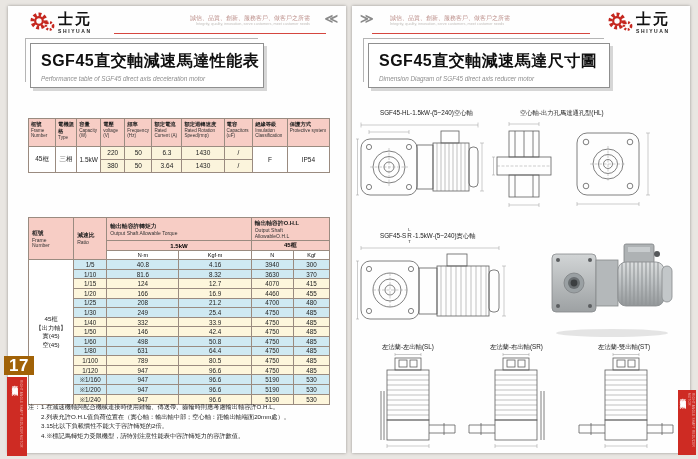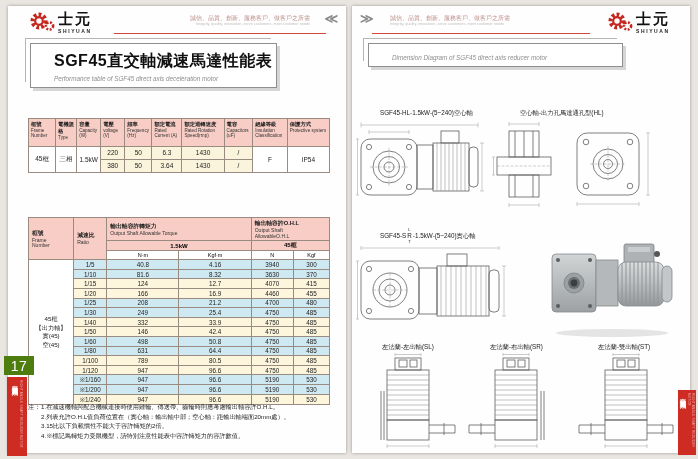--- a/index.html
+++ b/index.html
@@ -20,21 +20,21 @@
   .slogan-cn{font-size:6px;color:#bb8d88}
   .slogan-en{font-size:3.8px;color:#c4c0bd}
   .chev{position:absolute;top:5px;font-size:13px;color:#8a8a8a;font-weight:bold}
   .page-left .chev{right:8px}
   .page-right .chev{left:8px}
   .redline{position:absolute;top:27px;height:1px;background:#d5463f}
   .page-left .redline{left:106px;right:20px}
   .page-right .redline{left:20px;width:218px}
 
   
-  .title-box{position:absolute;top:37px;border:1px solid #8f8f8f;background:#fff;padding:7px 10px 5px 23px;box-shadow:3px 3px 0 rgba(110,110,110,.28)}
+  .title-box{position:absolute;top:37px;border:1px solid #8f8f8f;background:#fff;padding:7px 10px 5px 10px;box-shadow:3px 3px 0 rgba(110,110,110,.28)}
   .page-left .title-box{left:22px;width:212px}
   .page-right .title-box{left:16px;width:220px}
   .title-box:before{content:"";position:absolute;left:-6px;top:-6px;width:100%;height:100%;border-left:1px solid #b5b5b5;border-top:1px solid #b5b5b5;pointer-events:none}
   .tb-title{font-size:16px;font-weight:bold;color:#101010;letter-spacing:.5px;white-space:nowrap}
   .tb-sub{font-size:6.3px;font-style:italic;color:#8d8d8d;margin-top:3px;white-space:nowrap}
 
   .sec-label{position:absolute;left:20px;font-size:8.5px;font-weight:bold;color:#e2473a;white-space:nowrap}
   .sec-en{font-size:8px}
 
   table{position:absolute;left:20px;border-collapse:collapse;table-layout:fixed}
@@ -65,21 +65,21 @@
   #notes-list{margin-left:13px}
 
   
   .dlabel{position:absolute;font-size:6.3px;color:#1a1a1a;white-space:nowrap}
   .stack{display:inline-flex;flex-direction:column;vertical-align:middle;margin:0 1px;line-height:1}
   .stack i{font-style:normal;font-size:4.2px;text-align:center;line-height:1.1}
   .stack i.mid{font-size:6.3px}
   .tdraw{position:absolute}
 
   
-  .badge{position:absolute;background:#4d7c0f;color:#fff;font-weight:normal;font-size:14px;display:flex;align-items:center;justify-content:center;letter-spacing:.5px}
+  .badge{position:absolute;background:#a16207;color:#fff;font-weight:bold;font-size:17px;display:flex;align-items:center;justify-content:center;letter-spacing:.5px}
   #b17{left:4px;top:356px;width:30px;height:19px}
   #b18{left:704px;top:366px;width:25px;height:21px}
   .vbanner{position:absolute;background:#ce2b23;display:flex;flex-direction:row;align-items:flex-start;justify-content:center;padding-top:3px;overflow:hidden;box-sizing:border-box}
   .vb-left{left:7px;top:377px;width:20px;height:79px}
   .vb-right{left:678px;top:390px;width:18px;height:65px}
   .vcn{writing-mode:vertical-rl;text-orientation:upright;color:#fff;font-size:6.5px;letter-spacing:.5px;line-height:1.05}
   .ven{writing-mode:vertical-rl;color:#f0b4af;font-size:3px;margin-left:1px;letter-spacing:.3px}
 </style>
 </head>
 <body>
@@ -374,20 +374,21 @@
       </g>
     </svg>
     <div>
       <div class="logo-cn">士元</div>
       <div class="logo-en">SHIYUAN</div>
     </div>
   </div>
   <div class="redline"></div>
 
   <div class="title-box">
+    <div class="tb-title">SGF45直交軸減速馬達尺寸圖</div>
     <div class="tb-sub">Dimension Diagram of SGF45 direct axis reducer motor</div>
   </div>
 
   <div class="dlabel" style="left:28px;top:103px">SGF45-HL-1.5kW-(5~240)空心軸</div>
   <div class="dlabel" style="left:168px;top:103px">空心軸-出力孔馬達通孔型(HL)</div>
 
   <svg class="tdraw" style="left:4px;top:112px" width="132" height="96" viewBox="0 0 132 96">
     <g stroke="#5f5f5f" stroke-width="0.8" fill="none">
       <rect x="5" y="21" width="56" height="56" rx="9"></rect>
       <circle cx="33" cy="49" r="16"></circle>

